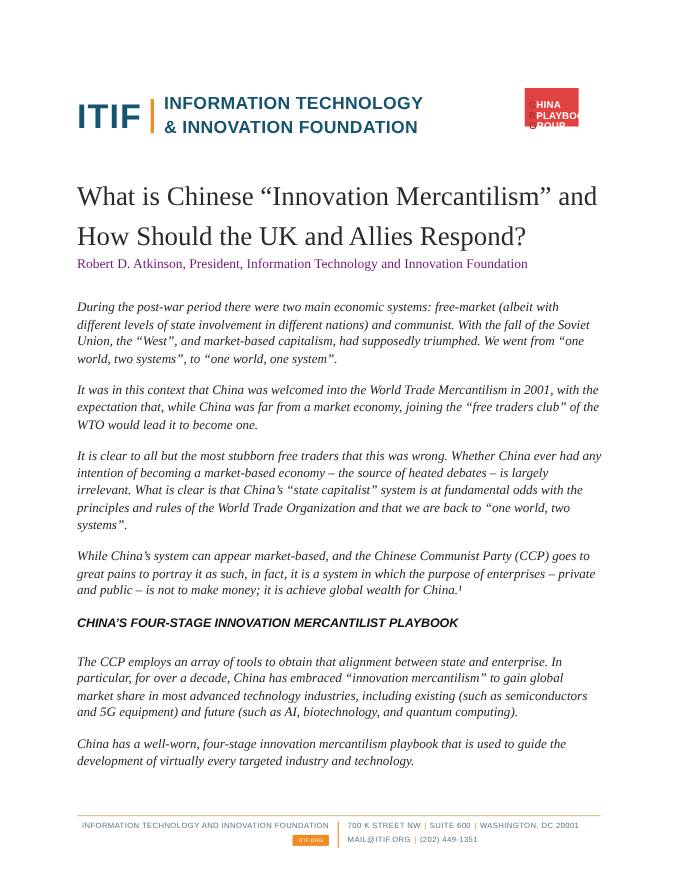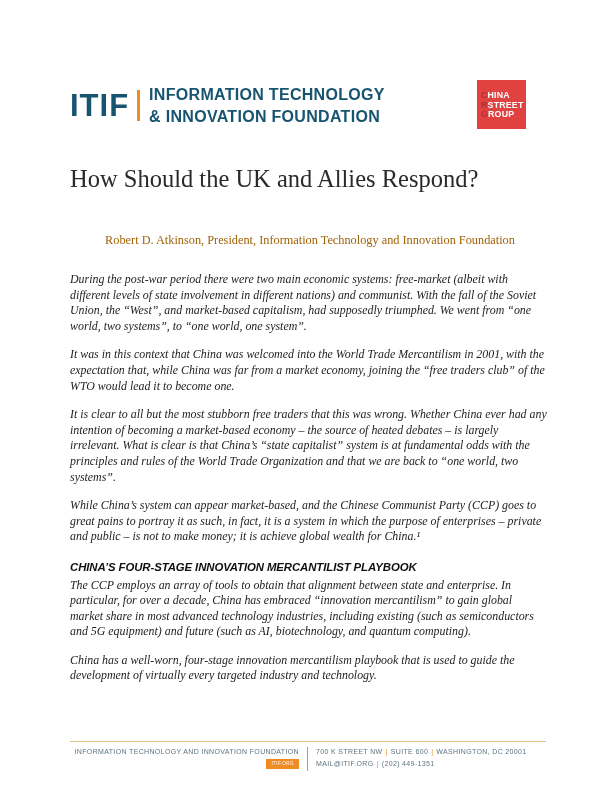--- a/index.html
+++ b/index.html
@@ -51,21 +51,21 @@
     font-size: 16px;
     color: var(--navy, #175470);
     line-height: 1.35;
     letter-spacing: 0.3px;
   }
   .crg-logo {
     position: absolute;
     top: 80px;
     left: 477px;
     width: 49px;
-    height: 49px;
+    height: 35px;
     background: var(--crg_red, #e04141);
     padding: 11px 0 0 4px;
   }
   .crg-line {
     font-family: "Liberation Sans", sans-serif;
     font-weight: bold;
     font-size: 8.8px;
     color: #ffffff;
     line-height: 1.1;
     letter-spacing: 0.2px;
@@ -84,44 +84,43 @@
     line-height: 37px;
     font-weight: normal;
   }
   .title-line { white-space: nowrap; }
   .byline-block {
     position: absolute;
     top: 232px;
     left: 70px;
     width: 480px;
     font-size: 12.3px;
-    color: #a16207;
+    color: #701a75;
     line-height: 16.5px;
-    text-align: center;
   }
 
   
   .body-text {
     position: absolute;
     top: 272px;
     left: 70px;
     width: 478px;
     font-size: 11.9px;
     line-height: 15.6px;
     color: var(--body_text, #232323);
     font-style: italic;
   }
   .body-text p { margin: 0 0 13px 0; }
   .section-heading {
     font-family: "Liberation Sans", sans-serif;
     font-weight: bold;
     font-size: 11.4px;
     letter-spacing: -0.1px;
     color: #101010;
-    margin: 15px 0 2px 0;
+    margin: 15px 0 18px 0;
   }
 
   
   .footer-rule {
     position: absolute;
     top: 741px;
     left: 70px;
     width: 476px;
     height: 1px;
     background: var(--rule_tan, #d9c187);
@@ -170,25 +169,26 @@
     <span class="itif-abbr">ITIF</span>
     <span class="itif-bar"></span>
     <span class="itif-text">
       <span>INFORMATION TECHNOLOGY</span><br>
       <span>&amp; INNOVATION FOUNDATION</span>
     </span>
   </div>
 
   <div class="crg-logo">
     <div class="crg-line"><span class="crg-first">C</span><span>HINA</span></div>
-    <div class="crg-line"><span class="crg-first">R</span><span>STREET</span></div>
+    <div class="crg-line"><span class="crg-first">R</span><span>PLAYBOOK</span></div>
     <div class="crg-line"><span class="crg-first">G</span><span>ROUP</span></div>
   </div>
 
   <h1 class="title" style="margin:0;">
+    <div class="title-line">What is Chinese “Innovation Mercantilism” and</div>
     <div class="title-line">How Should the UK and Allies Respond?</div>
   </h1>
 
   <div class="byline-block">
     <div>Robert D. Atkinson, President, Information Technology and Innovation Foundation</div>
   </div>
 
   <div class="body-text">
     <p>During the post-war period there were two main economic systems: free-market (albeit with different levels of state involvement in different nations) and communist. With the fall of the Soviet Union, the “West”, and market-based capitalism, had supposedly triumphed. We went from “one world, two systems”, to “one world, one system”.</p>
     <p>It was in this context that China was welcomed into the World Trade Mercantilism in 2001, with the expectation that, while China was far from a market economy, joining the “free traders club” of the WTO would lead it to become one.</p>

